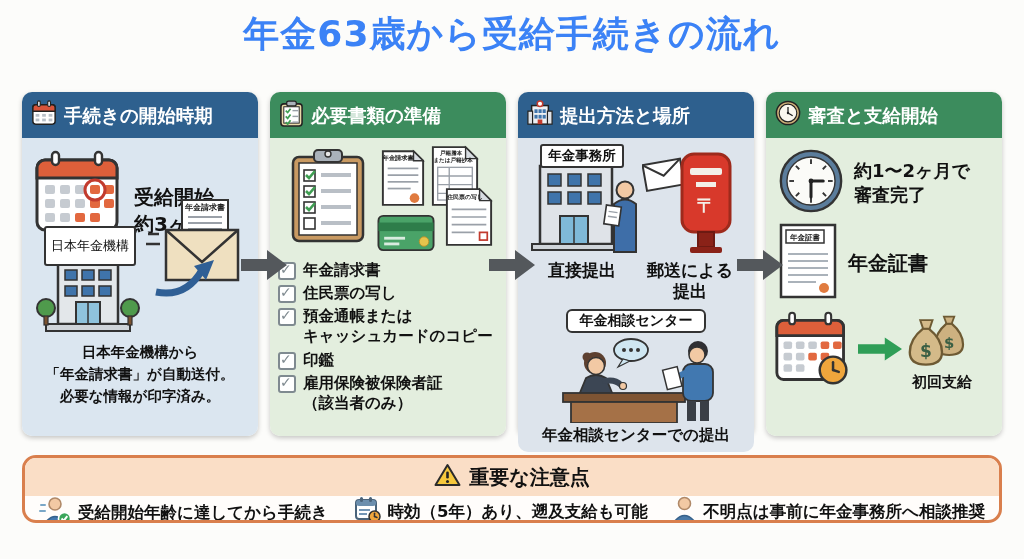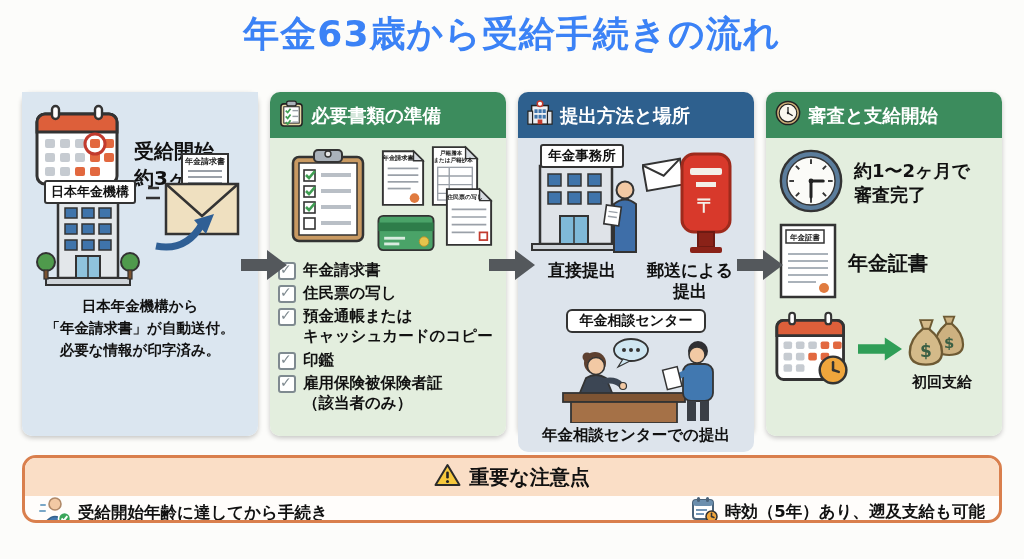--- a/index.html
+++ b/index.html
@@ -34,22 +34,22 @@
   .panel.blue  .panel-body{background:#dbe6f0;}
   .panel.green .panel-body{background:#e3eede;}
   .panel.p3 .panel-body{background:#dde4ec;}
   .flow-arrow{position:absolute;top:248px;width:46px;height:34px;z-index:5;}
   
   .p1-top{display:flex;align-items:flex-end;gap:14px;margin:6px 0 0 4px;}
   .p1-highlight{font-size:20px;font-weight:800;line-height:1.35;}
   .p1-illus{position:relative;height:122px;margin-top:-26px;}
   .p1-sign{
     position:absolute;left:14px;top:14px;z-index:2;background:#fff;
-    border:2px solid #333;border-radius:3px;font-size:13px;font-weight:700;
-    padding:1px 5px;white-space:nowrap;
+    border:2px solid #333;border-radius:3px;font-size:13px;font-weight:400;
+    padding:9px 5px;white-space:nowrap;
   }
   .p1-bldg{position:absolute;left:6px;top:30px;}
   .p1-env{position:absolute;right:0px;top:-14px;}
   .p1-caption{
     text-align:center;font-size:14.5px;font-weight:700;line-height:1.5;margin-top:8px;
   }
   
   .p2-illus{position:relative;height:108px;}
   .p2-illus>*{position:absolute;}
   .clip-svg{left:12px;top:4px;}
@@ -109,20 +109,39 @@
   .n-text{font-size:16.5px;font-weight:700;white-space:nowrap;}
 </style>
 </head>
 <body>
 
 <div class="title">年金63歳から受給手続きの流れ</div>
 
 <div class="panels">
 
   <div class="panel blue">
+    <div class="panel-header">
+      <span class="ph-icon">
+        <svg width="26" height="26" viewBox="0 0 28 28">
+          <rect x="2" y="5" width="24" height="21" rx="3" fill="#fff" stroke="#222" stroke-width="1.6"></rect>
+          <path d="M5,5 h18 a3,3 0 0 1 3,3 v4 H2 V8 a3,3 0 0 1 3,-3 z" fill="#d9543a" stroke="#222" stroke-width="1.6"></path>
+          <rect x="7" y="1" width="3" height="6" rx="1.5" fill="#dfe3e8" stroke="#222" stroke-width="1.2"></rect>
+          <rect x="18" y="1" width="3" height="6" rx="1.5" fill="#dfe3e8" stroke="#222" stroke-width="1.2"></rect>
+          <g fill="#b9c0c8">
+            <rect x="5" y="15" width="4" height="3"></rect>
+              <rect x="12" y="15" width="4" height="3"></rect>
+              <rect x="19" y="15" width="4" height="3"></rect>
+            <rect x="5" y="20" width="4" height="3"></rect>
+              <rect x="12" y="20" width="4" height="3"></rect>
+              <rect x="19" y="20" width="4" height="3"></rect>
+          </g>
+        </svg>
+      </span>
+      <span class="ph-title">手続きの開始時期</span>
+    </div>
     <div class="panel-body">
       <div class="p1-top">
         <span>
           <svg width="86" height="84" viewBox="0 0 86 84">
             <rect x="3" y="10" width="80" height="70" rx="8" fill="#fff" stroke="#333" stroke-width="3"></rect>
             <path d="M11,10 h64 a8,8 0 0 1 8,8 v10 H3 V18 a8,8 0 0 1 8,-8 z" fill="#dd5f3a" stroke="#333" stroke-width="3"></path>
             <rect x="18" y="2" width="7" height="13" rx="3.5" fill="#fff" stroke="#333" stroke-width="2.4"></rect>
             <rect x="61" y="2" width="7" height="13" rx="3.5" fill="#fff" stroke="#333" stroke-width="2.4"></rect>
             <g fill="#c6cbd1">
               <rect x="11" y="35" width="10" height="9" rx="2"></rect>
@@ -609,14 +628,23 @@
           </g>
           <circle cx="20.5" cy="20.5" r="5.5" fill="#f0a63c" stroke="#333" stroke-width="1.5"></circle>
           <g stroke="#333" stroke-width="1.5" stroke-linecap="round">
             <line x1="20.5" y1="20.5" x2="20.5" y2="17.3"></line>
               <line x1="20.5" y1="20.5" x2="23" y2="21.5"></line>
           </g>
         </svg>
       </span>
       <span class="n-text">時効（5年）あり、遡及支給も可能</span>
     </div>
+    <div class="n-item">
+      <span class="n-icon">
+        <svg width="23" height="27" viewBox="0 0 23 27">
+          <circle cx="11.5" cy="7.5" r="6" fill="#f2c9a4" stroke="#b08968" stroke-width="1.6"></circle>
+          <path d="M1,26 q10.5,-13 21,0 z" fill="#4a7aa8" stroke="#37618a" stroke-width="1.5"></path>
+        </svg>
+      </span>
+      <span class="n-text">不明点は事前に年金事務所へ相談推奨</span>
+    </div>
   </div>
 </div>
 
 </body></html>

